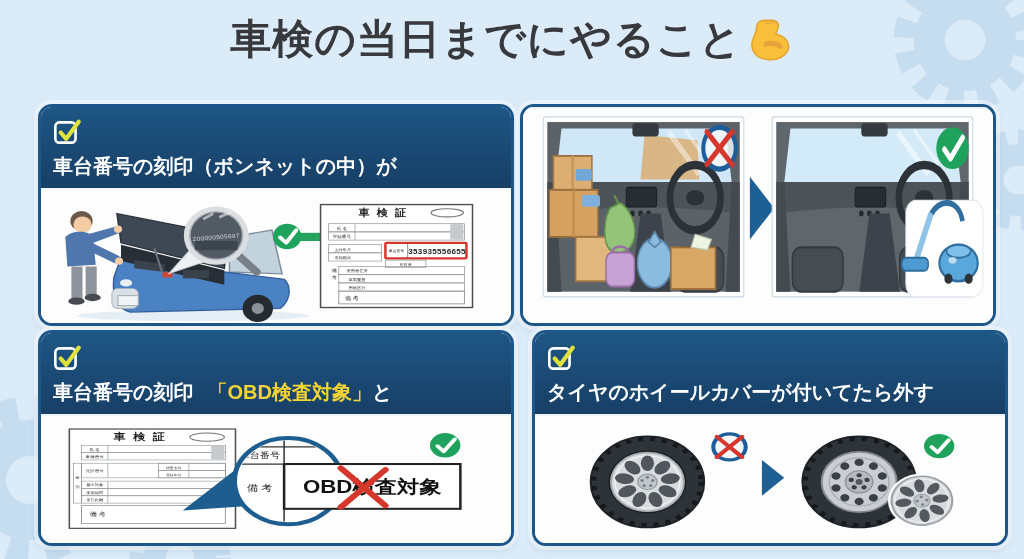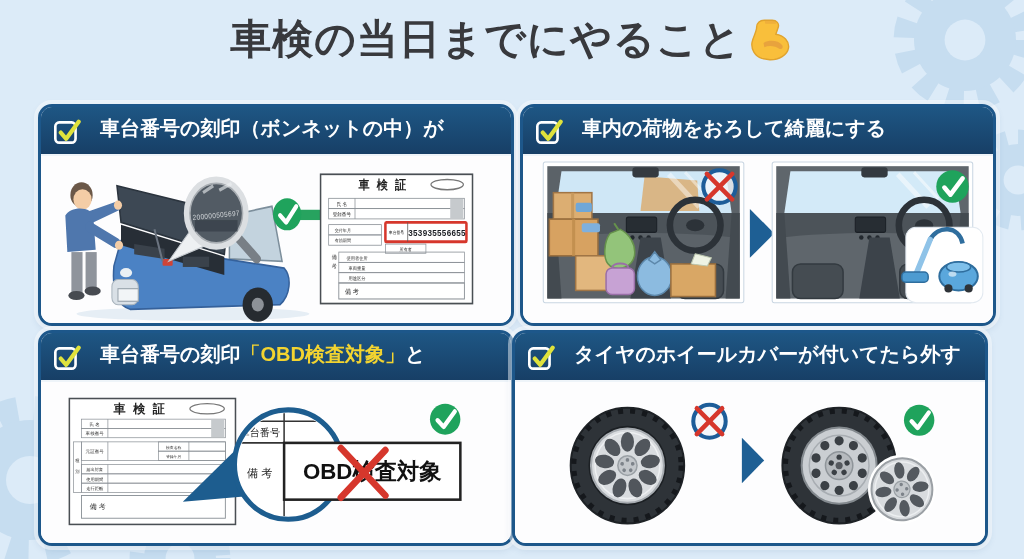--- a/index.html
+++ b/index.html
@@ -17,28 +17,28 @@
   }
   .panel{
     position:absolute;z-index:1;background:#fdfdfe;
     border:3px solid #1d578a;border-radius:14px;overflow:hidden;
     display:flex;flex-direction:column;
     box-shadow:0 0 0 4px rgba(255,255,255,.45),0 3px 8px rgba(40,80,120,.18);
   }
   #panel1{left:38px;top:104px;width:470px;height:216px;}
   #panel2{left:520px;top:104px;width:470px;height:216px;}
   #panel3{left:38px;top:330px;width:470px;height:210px;}
-  #panel4{left:512px;top:330px;width:470px;height:210px;}
+  #panel4{left:532px;top:330px;width:470px;height:210px;}
   .panel-header{
     background:linear-gradient(#1e5684,#173f66);
     color:#fff;font-weight:700;font-size:20px;line-height:1.25;
-    padding:9px 12px;display:flex;align-items:flex-start;gap:19px;
+    padding:9px 12px;display:flex;align-items:flex-start;gap:9px;flex-direction:column;
   }
   .panel-header .cb{flex:0 0 auto;margin-top:1px;}
-  .hl-yellow{color:#f3d430;}
+  .hl-yellow{color:#f3d430;margin-left:14px;}
   .panel-body{flex:1;position:relative;background:#fdfdfe;border-top:2px solid #eef4f9;}
   .panel-body svg.illus{position:absolute;left:0;top:0;width:100%;height:100%;}
 </style>
 </head>
 <body>
 
 <svg class="gear" style="left:880px;top:-45px;width:170px;height:170px;" viewBox="0 0 100 100">
   <circle cx="50" cy="50" r="34" fill="none" stroke="#c6ddf0" stroke-width="16" stroke-dasharray="10 8"></circle>
   <circle cx="50" cy="50" r="30" fill="#c6ddf0"></circle>
     <circle cx="50" cy="50" r="12" fill="#dcebf8"></circle>
@@ -163,29 +163,20 @@
         <text x="36" y="83.5" font-size="4.2" fill="#333" text-anchor="middle">車両重量</text>
         <text x="36" y="92.5" font-size="4.2" fill="#333" text-anchor="middle">用途区分</text>
         <rect x="18" y="95" width="124" height="14" fill="none" stroke="#8a9096" stroke-width=".9"></rect>
         <text x="31" y="104.5" font-size="6" fill="#333" text-anchor="middle">備 考</text>
       </g>
     </svg>
   </div>
 </div>
 
 <div class="panel" id="panel2">
-  <div class="panel-header">
-    <svg class="cb" width="28" height="28" viewBox="0 0 36 36">
-      <rect x="3" y="7" width="26" height="26" rx="5" fill="none" stroke="#ffffff" stroke-width="3.4"></rect>
-      <polyline points="10,20 17,28 33,6" fill="none" stroke="#dfe23c" stroke-width="5.4" stroke-linecap="round" stroke-linejoin="round"></polyline>
-    </svg>
-    <div>
-      <div>車内の荷物をおろして綺麗にする</div>
-    </div>
-  </div>
   <div class="panel-body">
     <svg class="illus" viewBox="0 0 464 164" preserveAspectRatio="none">
 
       <g transform="translate(24,10)">
         <rect x="-4" y="-4" width="198" height="138" rx="2" fill="#fff" stroke="#c9d6e2"></rect>
         <rect x="0" y="0" width="190" height="130" fill="#5b6268"></rect>
         <polygon points="14,5 176,5 182,46 8,46" fill="#cfe7f6"></polygon>
         <polygon points="96,10 148,14 150,44 92,44" fill="#d9b07a" opacity=".9"></polygon>
         <line x1="120" y1="8" x2="150" y2="40" stroke="#fff" stroke-width="5" opacity=".45"></line>
         <line x1="136" y1="6" x2="160" y2="32" stroke="#fff" stroke-width="3" opacity=".45"></line>

